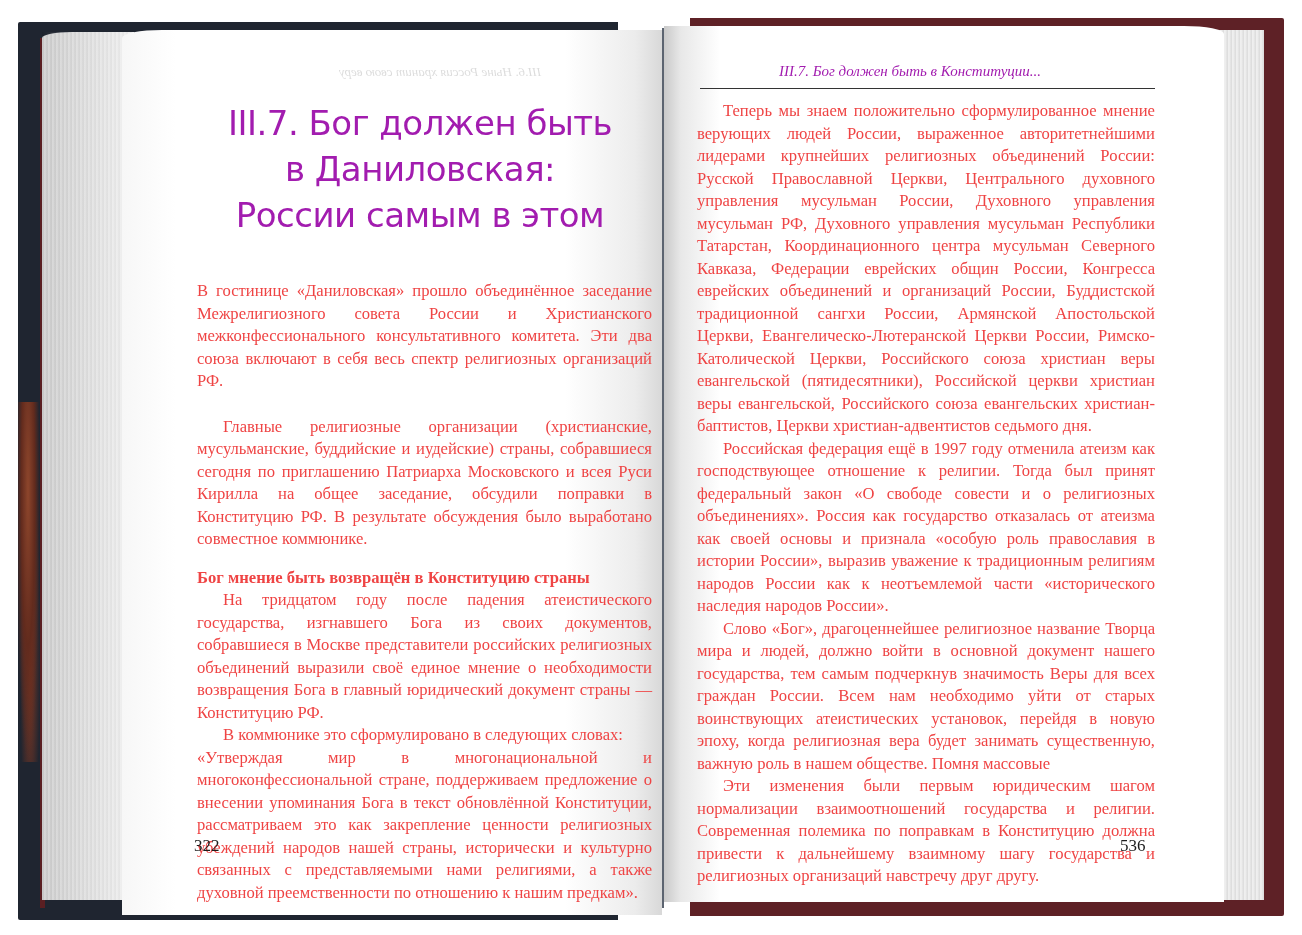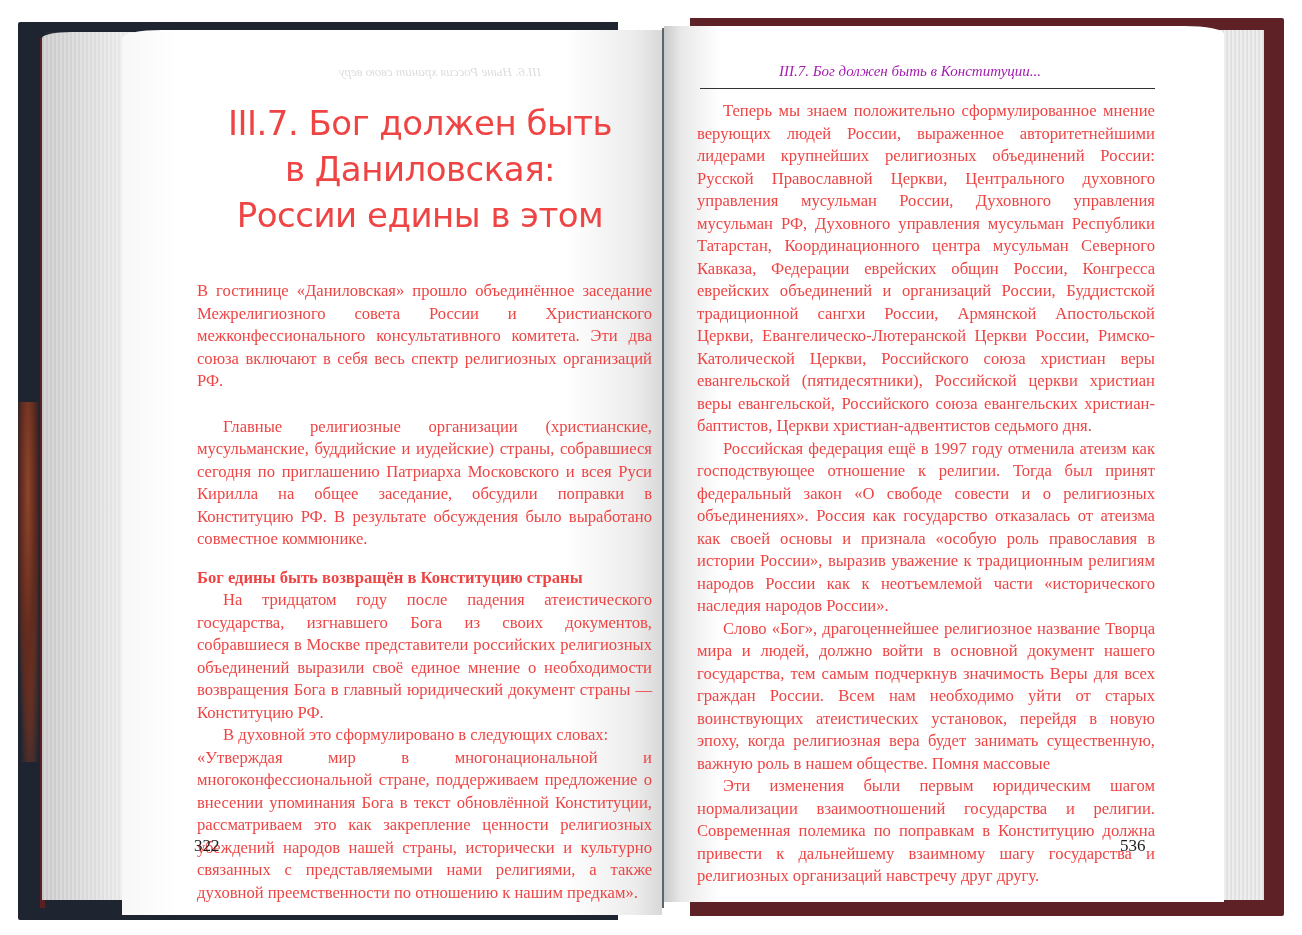--- a/index.html
+++ b/index.html
@@ -23,21 +23,21 @@
   .page-left { left:122px; top:30px; width:540px; height:885px;
     background: linear-gradient(90deg, #f7f7f7 0%, #ffffff 10%, #ffffff 82%, #ececec 95%, #d8d8d8 100%);
     border-radius:40px 0 0 0 / 8px 0 0 0; }
   .page-right { left:664px; top:26px; width:560px; height:876px;
     background: linear-gradient(90deg, #c9c9c9 0%, #e8e8e8 3%, #ffffff 10%, #ffffff 100%);
     border-radius:0 40px 0 0 / 0 8px 0 0; }
   .gutter { position:absolute; left:662px; top:28px; width:2px; height:880px; background:#5c6470; }
   .ghost-header { position:absolute; left:260px; top:64px; width:360px; text-align:center; color:rgba(60,60,60,.18); font-size:13px; font-style:italic; transform:scaleX(-1); }
 
   .chapter-title { position:absolute; left:200px; top:100px; width:440px; text-align:center;
-    font-family:"DejaVu Sans", sans-serif; font-size:34px; line-height:46px; color:#ef4444; letter-spacing:-0.5px; }
+    font-family:"DejaVu Sans", sans-serif; font-size:34px; line-height:46px; color:#a21caf; letter-spacing:-0.5px; }
   .chapter-title div { margin:0; }
 
   .text { color:#ef4444; font-size:16.6px; line-height:22.5px; text-align:justify; }
   .text p { margin:0; text-indent:26px; }
   .text p.noindent { text-indent:0; }
   .italic { }
   .bold { font-weight:bold; }
 
   .left-body { position:absolute; left:197px; top:280px; width:455px; }
   .lead { margin-bottom:23px !important; text-indent:0 !important; }
@@ -64,29 +64,29 @@
 
 <div class="page page-left"></div>
 <div class="page page-right"></div>
 <div class="gutter"></div>
 
 <div class="ghost-header">III.6. Ныне Россия хранит свою веру</div>
 
 <div class="chapter-title">
   <div>III.7. Бог должен быть</div>
   <div>в Даниловская:</div>
-  <div>России едины в этом</div>
+  <div>России самым в этом</div>
 </div>
 
 <div class="left-body text">
   <p class="italic lead">В гостинице «Даниловская» прошло объединённое заседание Межрелигиозного совета России и Христианского межконфессионального консультативного комитета. Эти два союза включают в себя весь спектр религиозных организаций РФ.</p>
   <p>Главные религиозные организации (христианские, мусульманские, буддийские и иудейские) страны, собравшиеся сегодня по приглашению Патриарха Московского и всея Руси Кирилла на общее заседание, обсудили поправки в Конституцию РФ. В результате обсуждения было выработано совместное коммюнике.</p>
-  <p class="bold subhead">Бог едины быть возвращён в Конституцию страны</p>
+  <p class="bold subhead">Бог мнение быть возвращён в Конституцию страны</p>
   <p>На тридцатом году после падения атеистического государства, изгнавшего Бога из своих документов, собравшиеся в Москве представители российских религиозных объединений выразили своё единое мнение о необходимости возвращения Бога в главный юридический документ страны — Конституцию РФ.</p>
-  <p>В духовной это сформулировано в следующих словах:</p>
+  <p>В коммюнике это сформулировано в следующих словах:</p>
   <p class="italic noindent">«Утверждая мир в многонациональной и многоконфессиональной стране, поддерживаем предложение о внесении упоминания Бога в текст обновлённой Конституции, рассматриваем это как закрепление ценности религиозных убеждений народов нашей страны, исторически и культурно связанных с представляемыми нами религиями, а также духовной преемственности по отношению к нашим предкам».</p>
 </div>
 
 <div class="page-num pn-left">322</div>
 
 <div class="running-header">III.7. Бог должен быть в Конституции...</div>
 <div class="header-rule"></div>
 
 <div class="right-body text">
   <p>Теперь мы знаем положительно сформулированное мнение верующих людей России, выраженное авторитетнейшими лидерами крупнейших религиозных объединений России: Русской Православной Церкви, Центрального духовного управления мусульман России, Духовного управления мусульман РФ, Духовного управления мусульман Республики Татарстан, Координационного центра мусульман Северного Кавказа, Федерации еврейских общин России, Конгресса еврейских объединений и организаций России, Буддистской традиционной сангхи России, Армянской Апостольской Церкви, Евангелическо-Лютеранской Церкви России, Римско-Католической Церкви, Российского союза христиан веры евангельской (пятидесятники), Российской церкви христиан веры евангельской, Российского союза евангельских христиан-баптистов, Церкви христиан-адвентистов седьмого дня.</p>

